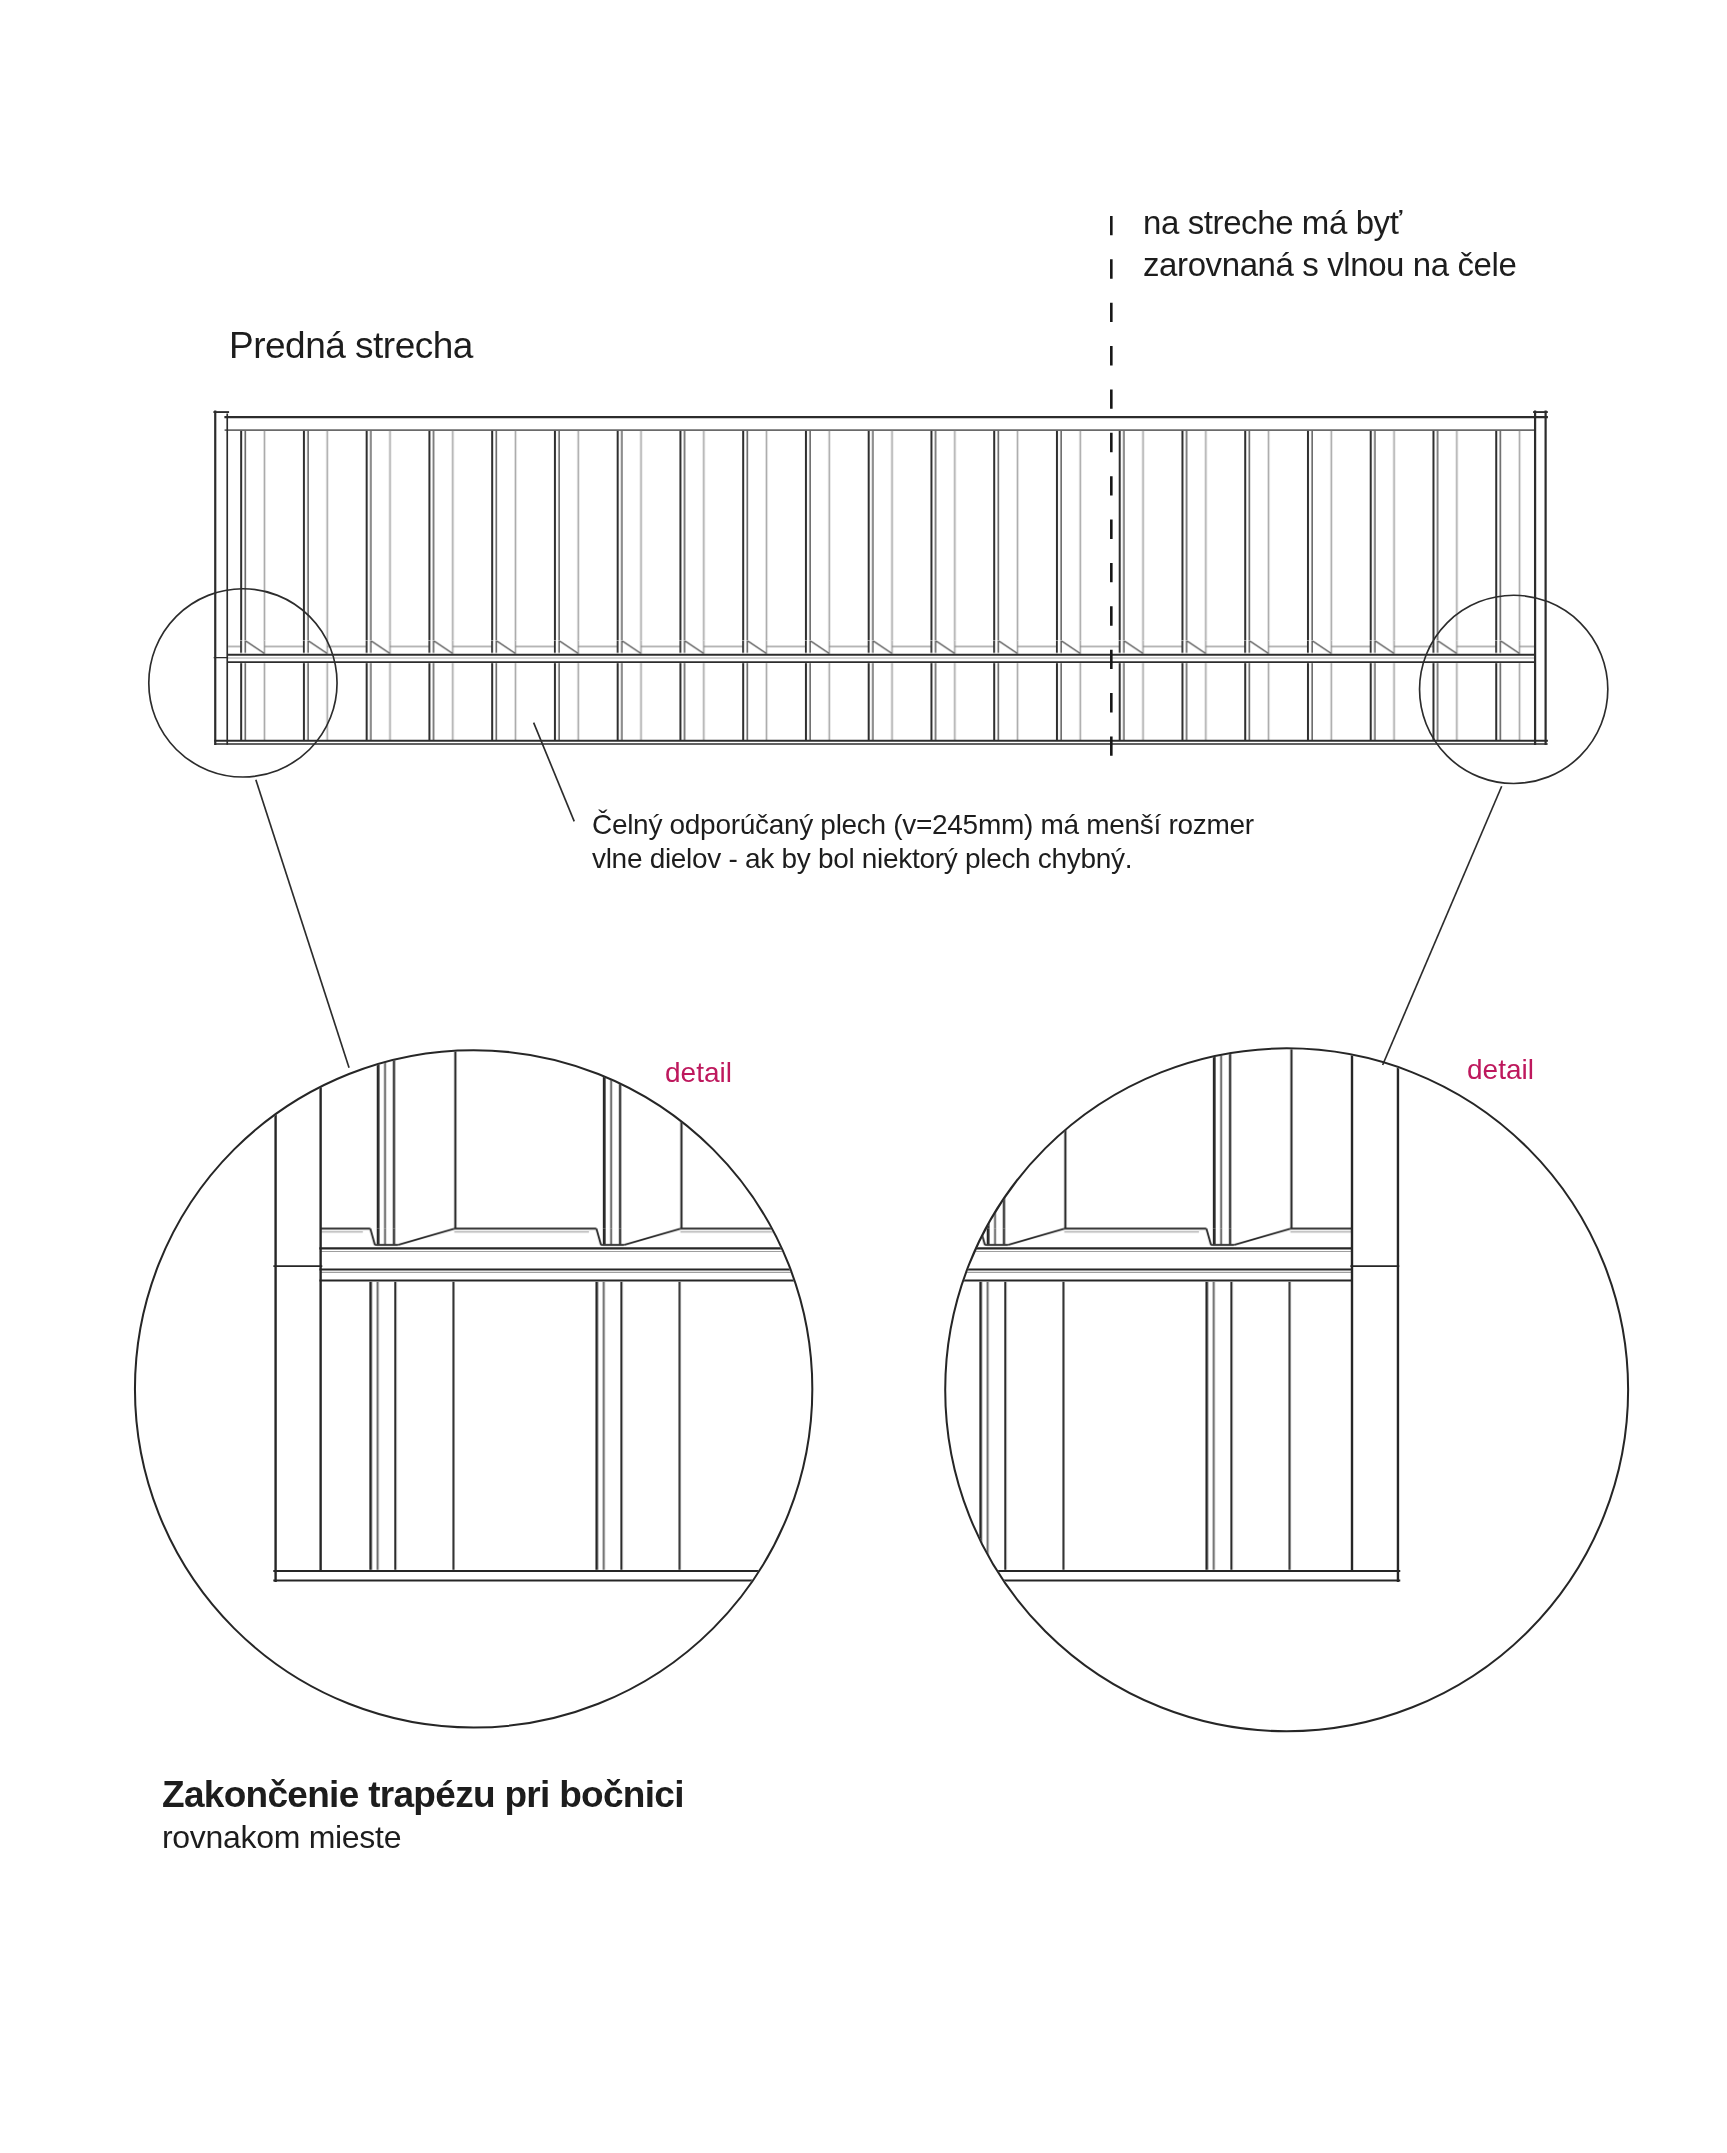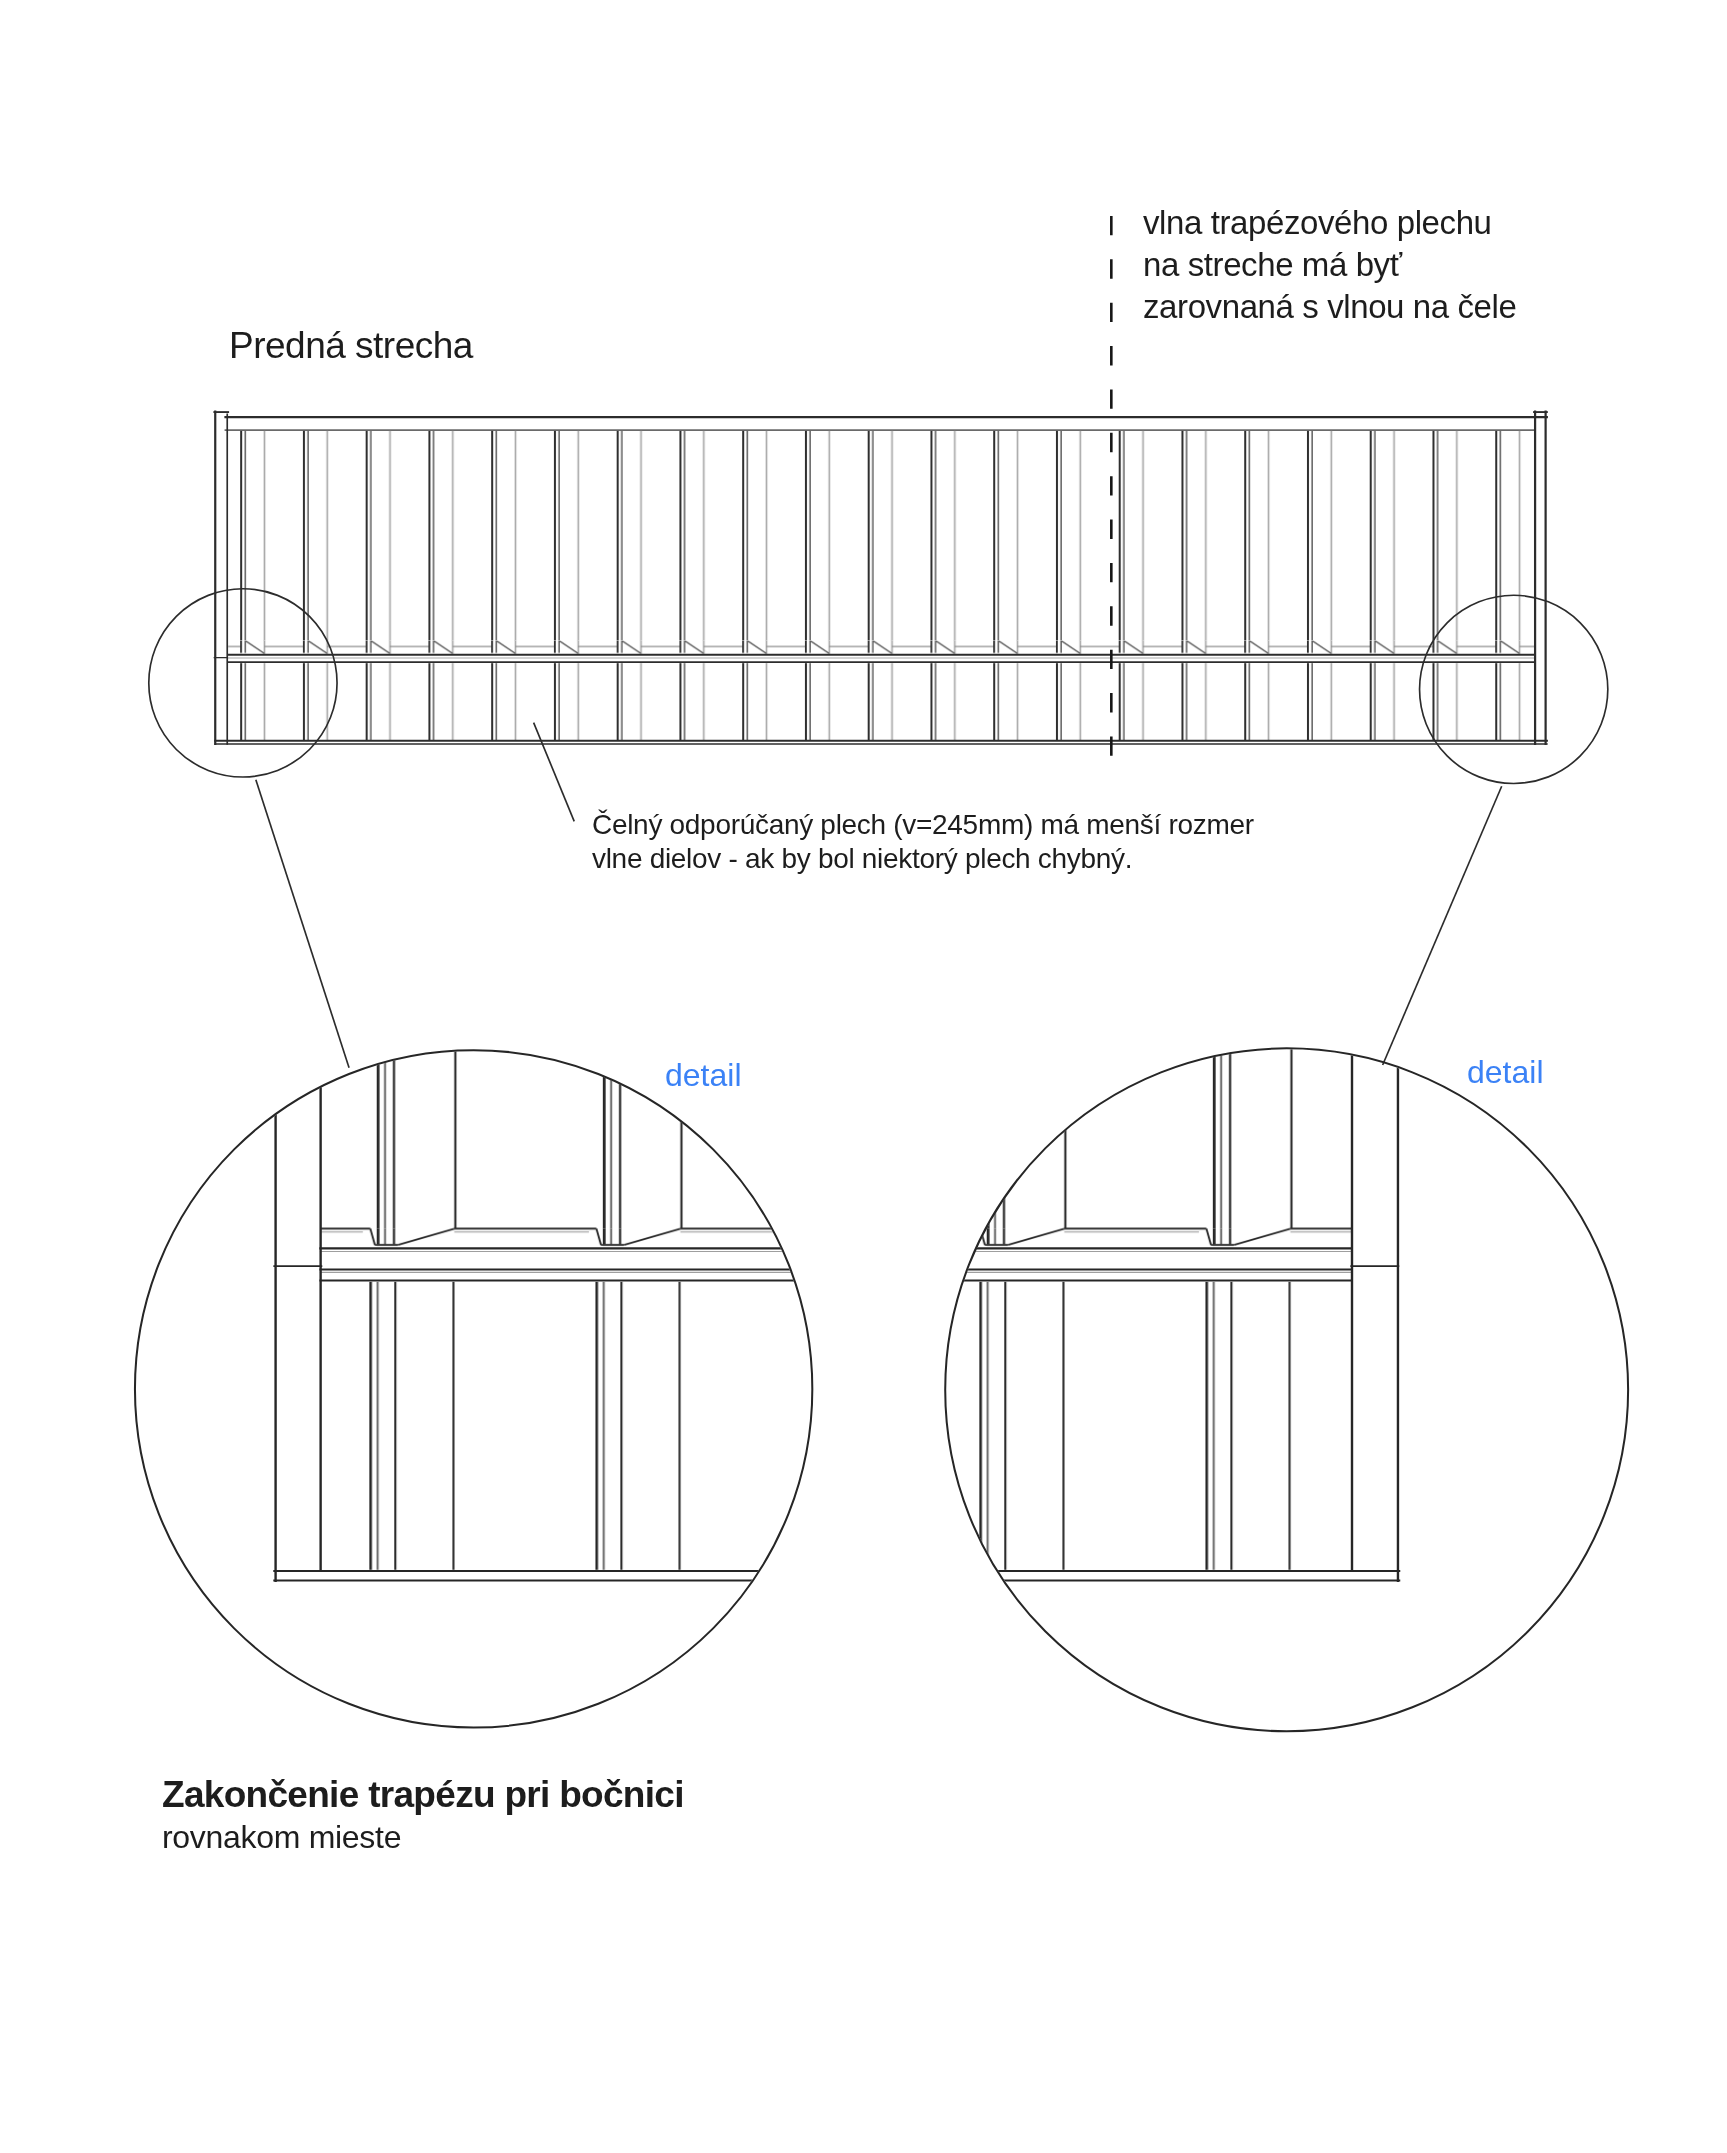--- a/index.html
+++ b/index.html
@@ -7,21 +7,21 @@
     position:relative; width:1728px; height:2153px; background:#ffffff;
     font-family:"Liberation Sans", sans-serif; color:#1d1d1d; overflow:hidden;
   }
   .draw { position:absolute; left:0; top:0; }
   .txt { position:absolute; white-space:nowrap; }
   .t-predna   { left:229px; top:325px;  font-size:37px; letter-spacing:-0.5px; }
   .t-align    { left:1143px; top:202px; font-size:33px; line-height:42px; letter-spacing:-0.4px; }
   .t-note     { left:592px;  top:808px; font-size:28px; line-height:34px; letter-spacing:-0.3px; }
   .t-bottom   { left:162px;  top:1773px; font-size:32px; line-height:43px; letter-spacing:-0.3px; }
   .t-bottom .title { font-weight:bold; font-size:37px; letter-spacing:-0.7px; }
-  .detail-label { font-size:32px; color:#3b82f6; }
+  .detail-label { font-size:28px; color:#be185d; }
   .dl-left  { left:665px;  top:1057px; }
   .dl-right { left:1467px; top:1054px; }
 </style>
 </head>
 <body>
 
 <div class="page">
 
   <svg class="draw" width="1728" height="2153" viewBox="0 0 1872 2333">
     <defs>
@@ -172,21 +172,20 @@
       <line x1="1464.8" y1="1122" x2="1464.8" y2="1702" stroke-width="2.6"></line>
       <line x1="1514.6" y1="1128" x2="1514.6" y2="1713" stroke-width="2.6"></line>
       <line x1="1464" y1="1372" x2="1515" y2="1372" stroke-width="2"></line>
     </g>
     <circle cx="1394" cy="1506" r="370" fill="none" stroke="#262626" stroke-width="2.2"></circle>
   </svg>
 
   <div class="txt t-predna">Predná strecha</div>
 
   <div class="txt t-align">
-    <div>vlna trapézového plechu</div>
     <div>na streche má byť</div>
     <div>zarovnaná s vlnou na čele</div>
   </div>
 
   <div class="txt t-note">
     <div>Čelný odporúčaný plech (v=245mm) má menší rozmer</div>
     <div>vlne dielov - ak by bol niektorý plech chybný.</div>
   </div>
 
   <div class="txt detail-label dl-left">detail</div>

